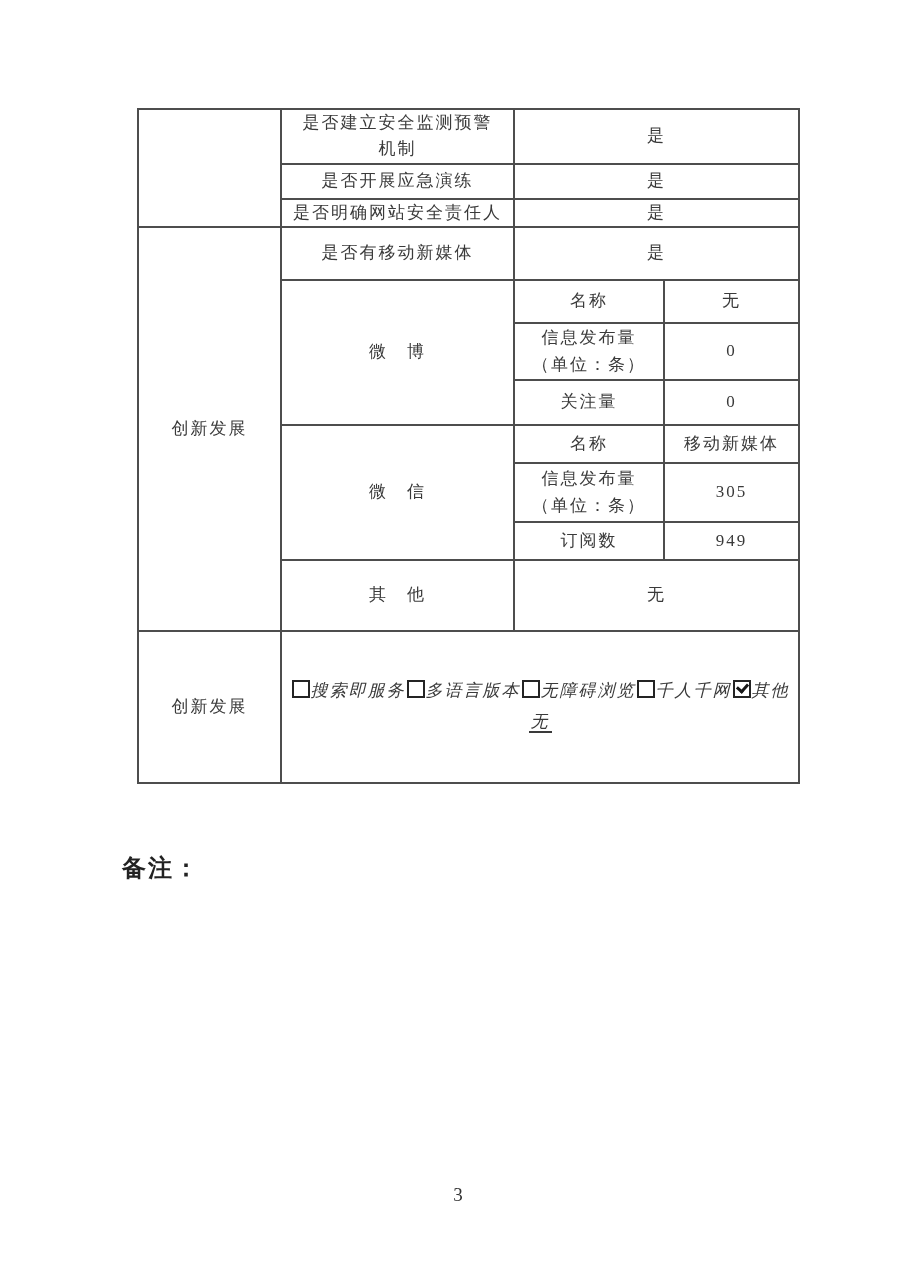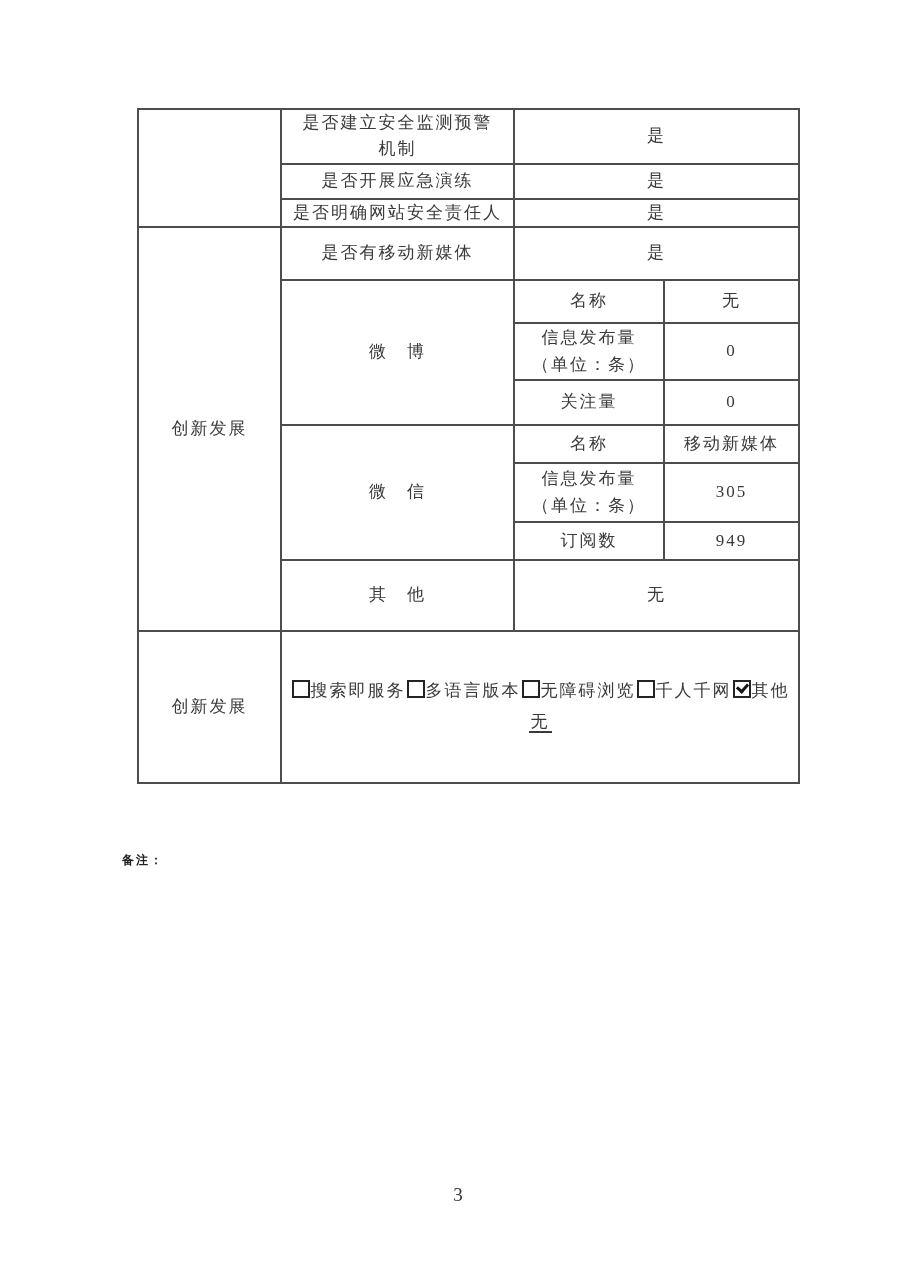--- a/index.html
+++ b/index.html
@@ -31,21 +31,21 @@
   }
   td.pre { white-space:pre-line; }
   td.num { letter-spacing:1px; font-size:16px; }
   td.innov {
     text-align:left;
     padding-left:35px;
     padding-right:6px;
     letter-spacing:1px;
     font-size:18px;
   }
-  .innov-line { line-height:1.8; }
+  .innov-line { line-height:1.8;font-style:italic; }
   .cb {
     position:relative;
     display:inline-block;
     width:14px; height:14px;
     border:2px solid #242424;
     margin:0 1px;
     vertical-align:-2px;
     background:#fff;
   }
   .cb.checked::after {
@@ -54,21 +54,21 @@
     left:2px; top:1px;
     width:8px; height:5px;
     border-left:3px solid #161616;
     border-bottom:3px solid #161616;
     transform:rotate(-48deg);
   }
   .underline { border-bottom:2px solid #3a3a3a; padding:0 2px; }
   .notes {
     position:absolute;
     left:122px; top:852px;
-    font-size:12px;
+    font-size:24px;
     font-weight:bold;
     letter-spacing:2px;
     color:#222;
   }
   .page-number {
     position:absolute;
     left:0; top:1184px;
     width:916px;
     text-align:center;
     font-size:19px;

